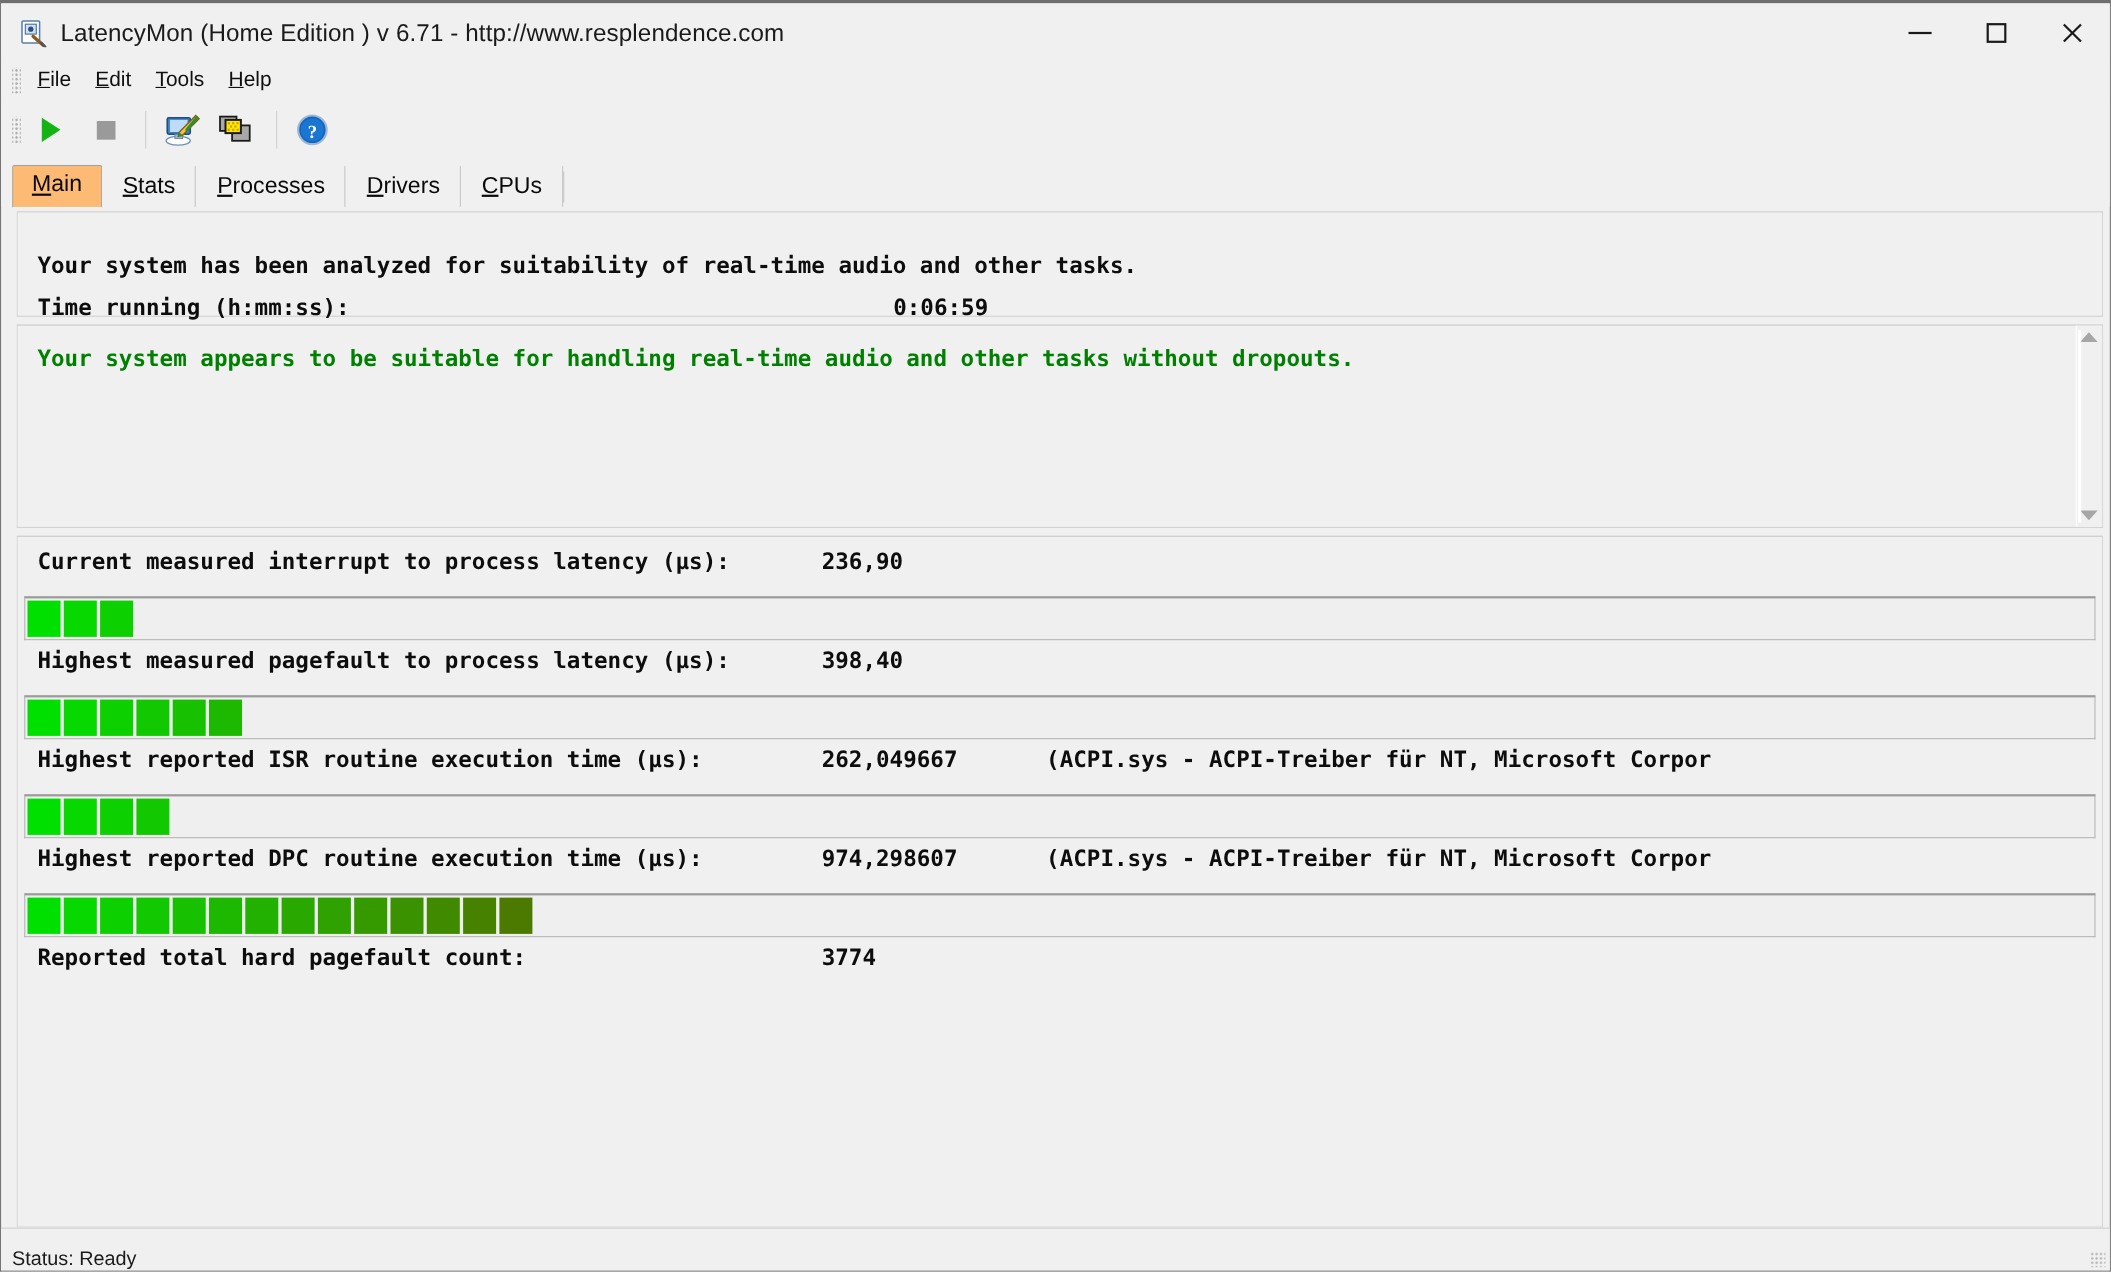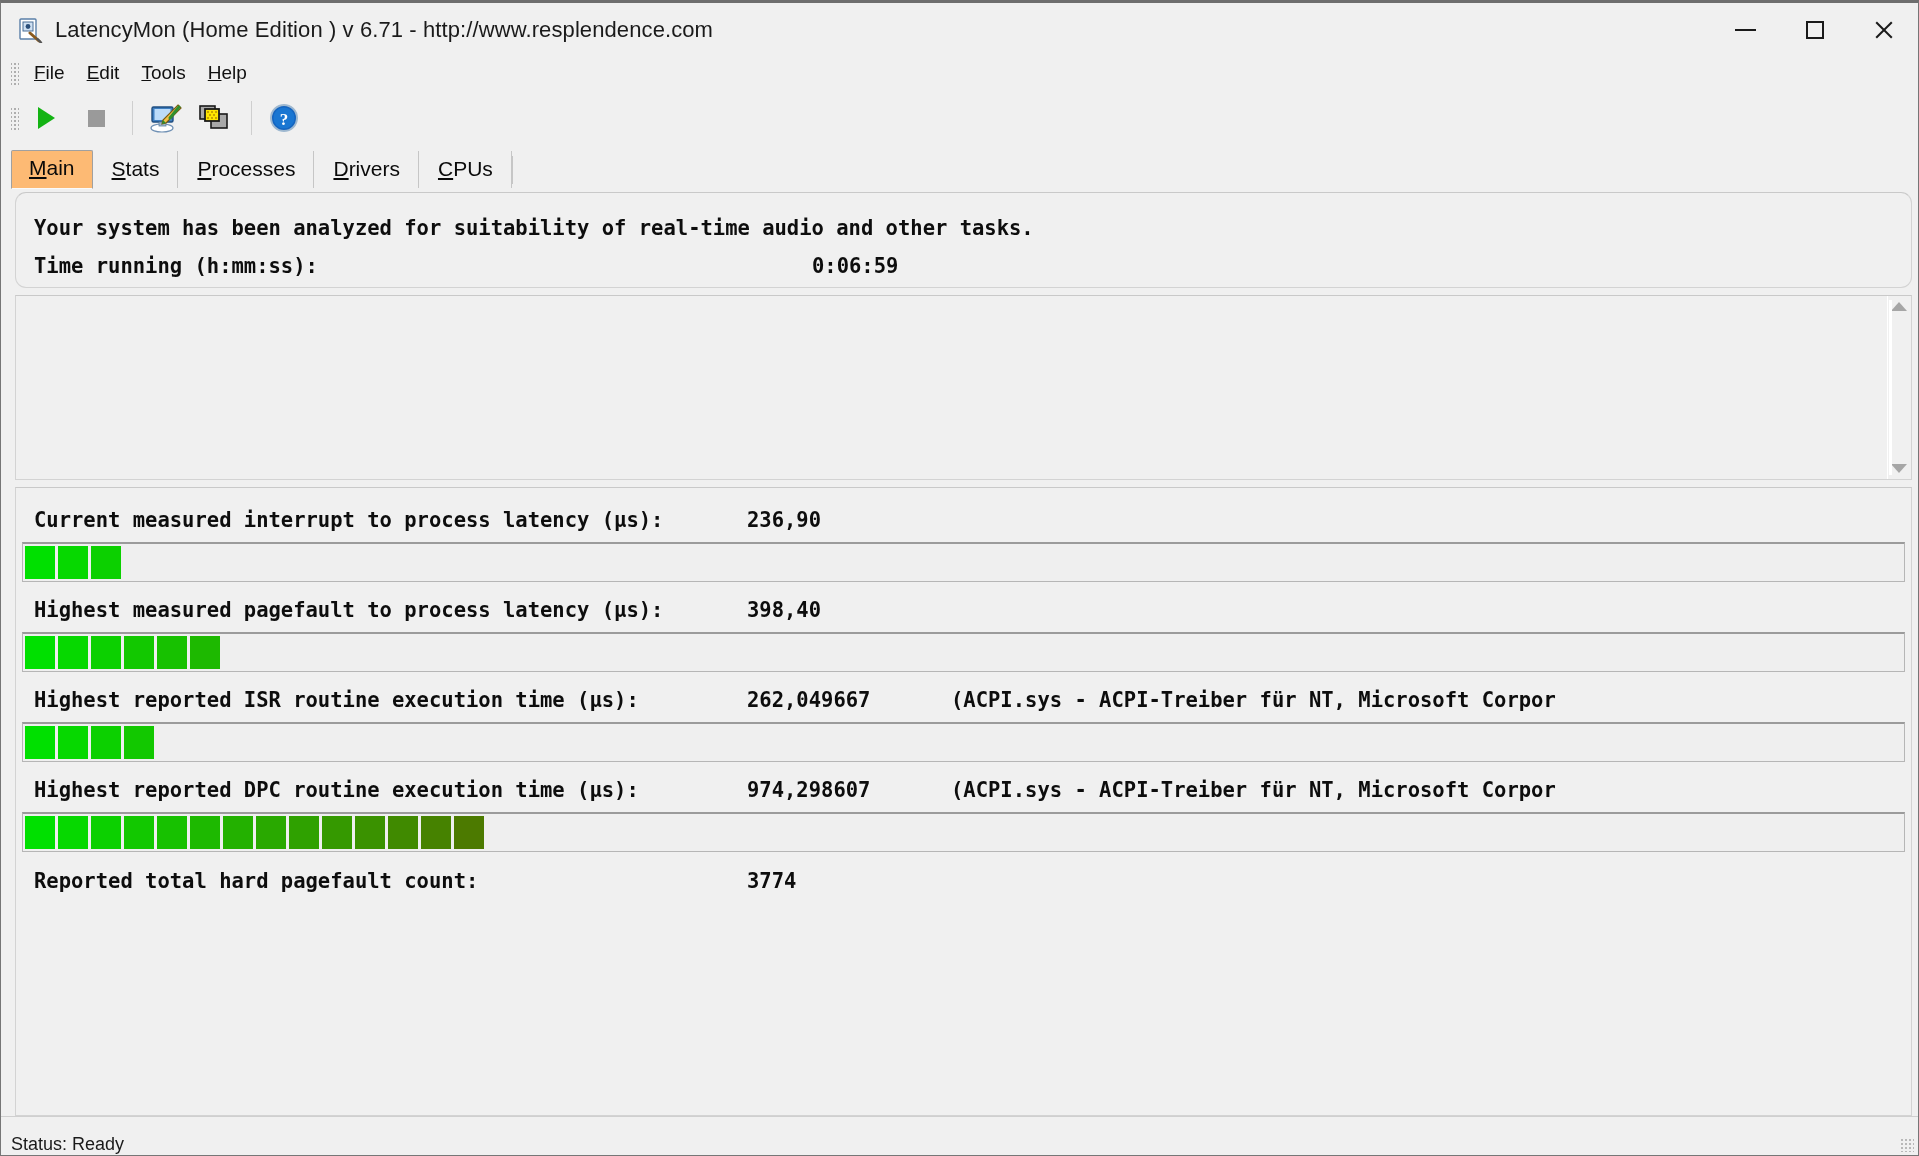--- a/index.html
+++ b/index.html
@@ -220,23 +220,22 @@
     border: 1px solid #d3d3d3;
     border-top: 1px solid #c9c9c9;
     background: #f0f0f0;
     box-sizing: border-box;
   }
 
   
   .summary-box {
     height: 96px;
     min-height: 96px;
-    padding: 16px 0 0 18px;
-    box-sizing: border-box;
-    border-radius: 11px;
+    padding: 29px 0 0 18px;
+    box-sizing: border-box;
   }
   .summary-line {
     display: flex;
     height: 38px;
     align-items: center;
   }
   .sum-label { }
   .sum-value {
     margin-left: auto;
   }
@@ -297,21 +296,21 @@
   .metrics-box {
     flex: 1 1 auto;
     margin-top: 7px;
     padding: 10px 0 0 0;
     box-sizing: border-box;
     overflow: hidden;
   }
   .metric-row {
     height: 44px;
     display: flex;
-    align-items: center;
+    align-items: flex-start;
     padding-left: 18px;
     position: relative;
     white-space: nowrap;
     overflow: hidden;
   }
   .m-label { }
   .m-value {
     position: absolute;
     left: 731px;
   }
@@ -471,20 +470,21 @@
       <div class="summary-line">
         <span class="mono sum-label">Your system has been analyzed for suitability of real-time audio and other tasks.</span>
       </div>
       <div class="summary-line">
         <span class="mono sum-label">Time running (h:mm:ss):</span>
         <span class="mono sum-value">0:06:59</span>
       </div>
     </div>
 
     <div class="box verdict-box">
+      <span class="mono verdict-text">Your system appears to be suitable for handling real-time audio and other tasks without dropouts.</span>
       <div class="vscroll">
         <div class="sb-track"></div>
         <span class="sb-arrow-up"></span>
         <span class="sb-arrow-down"></span>
       </div>
     </div>
 
     <div class="box metrics-box">
 
       <div class="metric-row">

